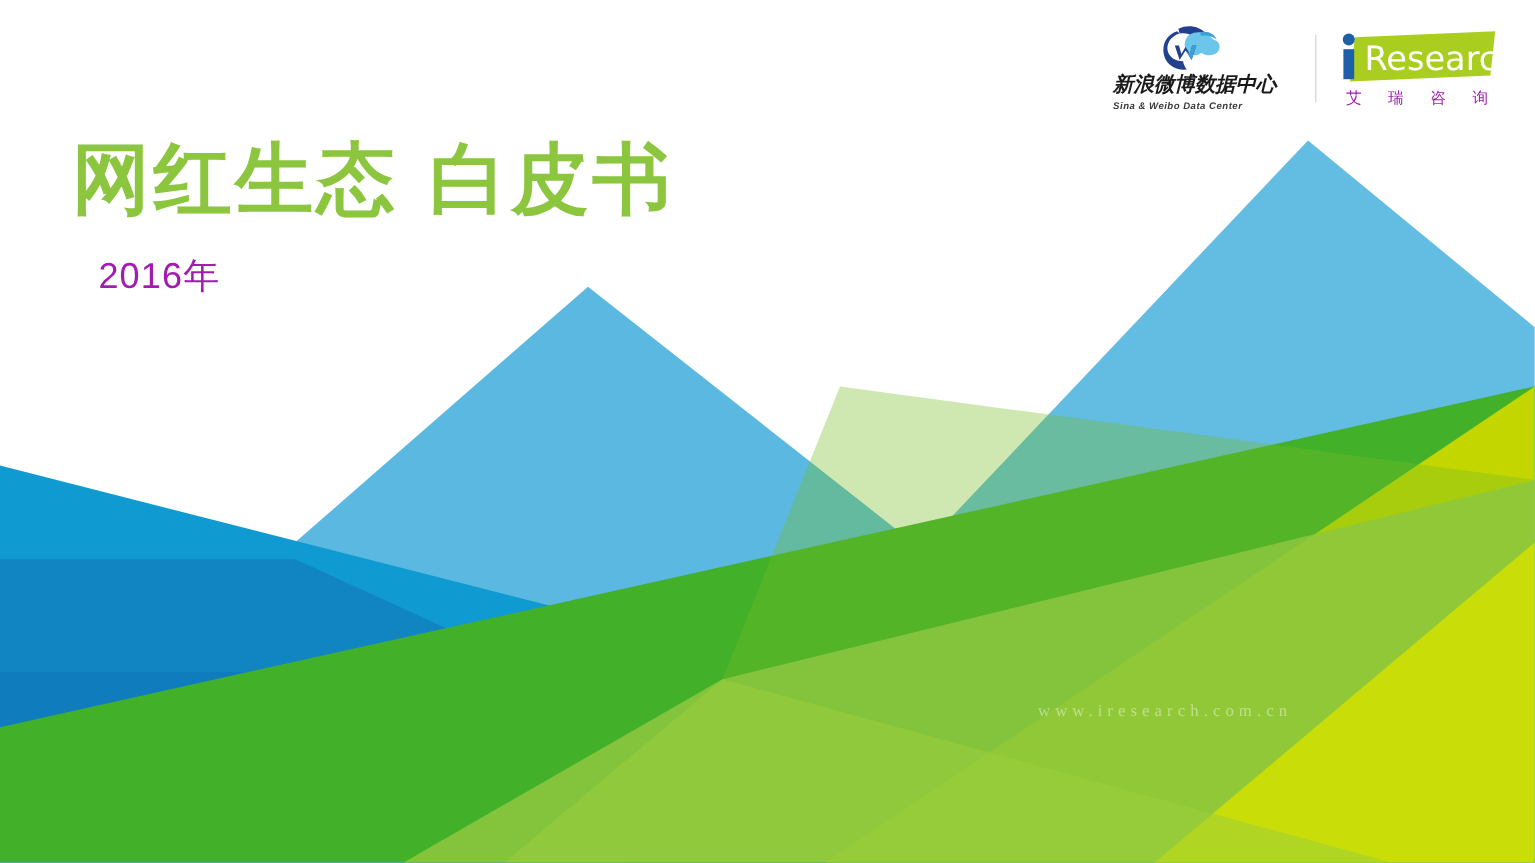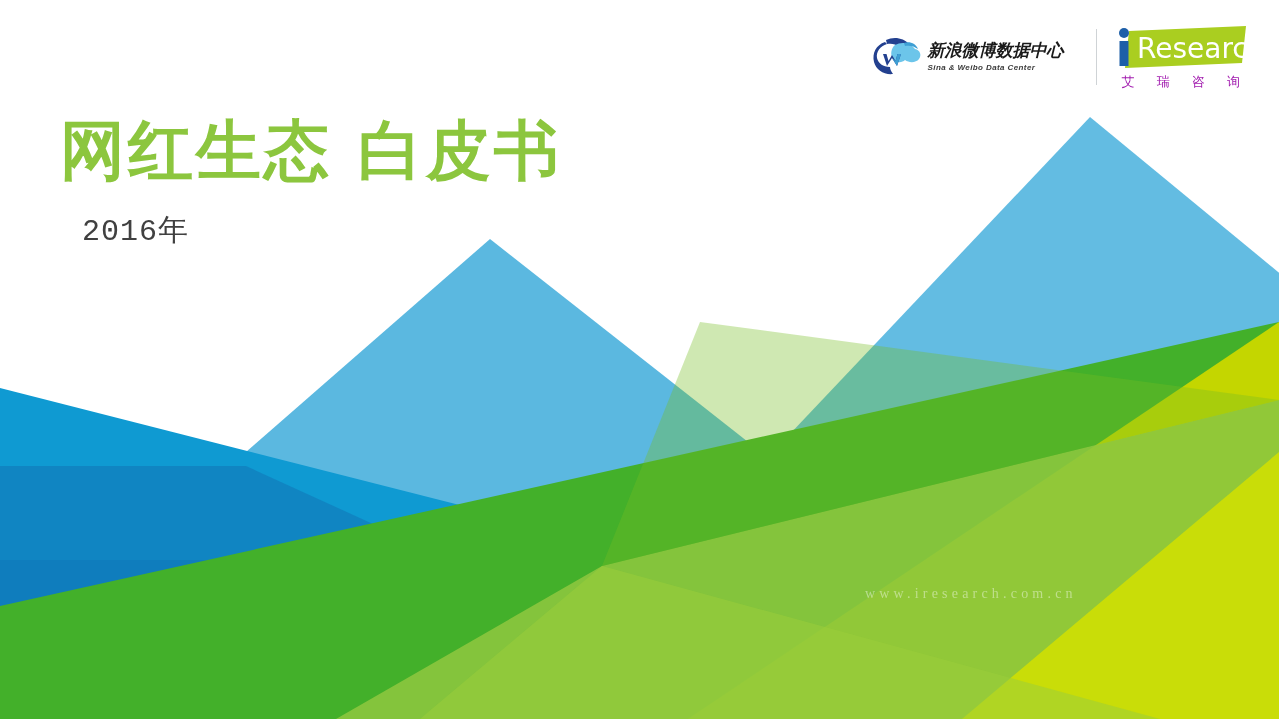--- a/index.html
+++ b/index.html
@@ -38,39 +38,40 @@
     font-weight:bold;
     color:#8cc63e;
     letter-spacing:3px;
     white-space:pre;
     font-family:"DejaVu Sans","Liberation Sans",sans-serif;
   }
   #page-subtitle{
     margin:22px 0 0 22px;
     font-size:30px;
     font-weight:normal;
-    color:#404040;
+    color:#a21caf;
     letter-spacing:1px;
-    font-family:Liberation Mono, monospace;
+    font-family:Liberation Sans, sans-serif;
   }
 
   
   #logo-bar{
     position:absolute;
     right:30px;
     top:22px;
     height:70px;
     display:flex;
     align-items:center;
     z-index:6;
   }
   #sina-logo{
     display:flex;
     align-items:center;
     padding-right:16px;
+    flex-direction:column;
   }
   #sina-mark{ flex:0 0 auto; }
   #sina-wordmark{
     margin-left:5px;
     display:flex;
     flex-direction:column;
     justify-content:center;
   }
   #sina-cn{
     font-size:17px;

